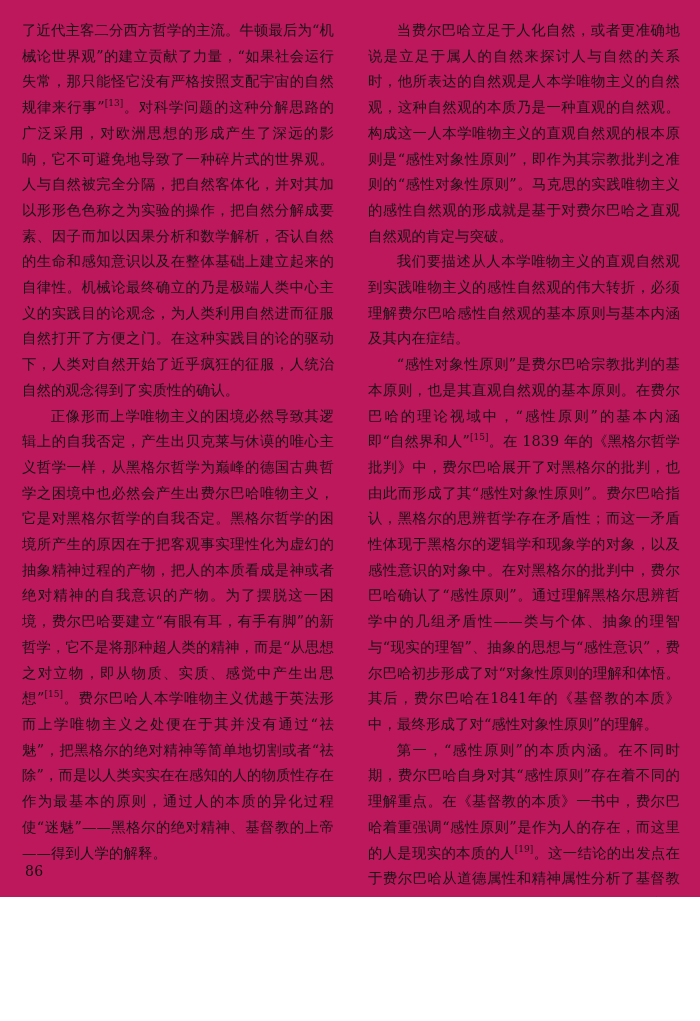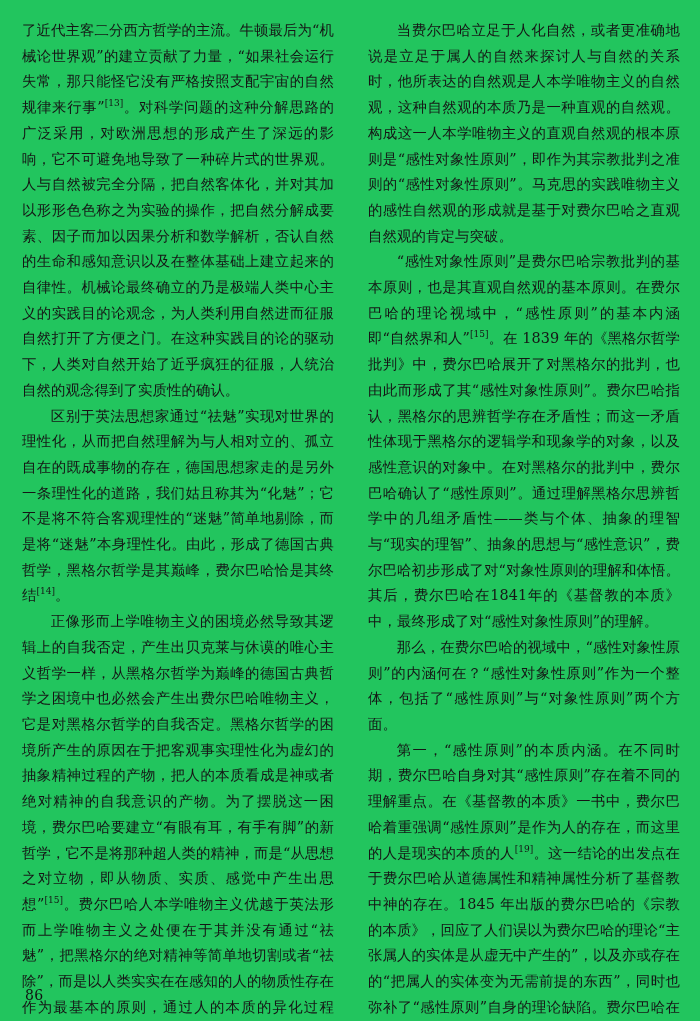--- a/index.html
+++ b/index.html
@@ -7,22 +7,22 @@
     padding: 0;
     background: #ffffff;
   }
   body {
     font-family: "DejaVu Serif", "Liberation Serif", serif;
     color: #1a1a1a;
   }
   .page {
     position: relative;
     width: 700px;
-    height: 1021px;
-    background: #22c55e;
+    height: 897px;
+    background: #be185d;
     box-sizing: border-box;
     overflow: hidden;
   }
   .columns {
     position: absolute;
     top: 18px;
     left: 0;
     width: 700px;
     height: 960px;
     display: flex;
@@ -88,32 +88,31 @@
 <body>
 
 <div class="page">
 
   <div class="columns">
 
     <div class="col col-left">
       <p class="body-text cont">了近代主客二分西方哲学的主流。牛顿最后为“机械论世界观”的建立贡献了力量，“如果社会运行失常，那只能怪它没有严格按照支配宇宙的自然规律来行事”<sup class="ref">[13]</sup>。对科学问题的这种分解思路的广泛采用，对欧洲思想的形成产生了深远的影响，它不可避免地导致了一种碎片式的世界观。人与自然被完全分隔，把自然客体化，并对其加以形形色色称之为实验的操作，把自然分解成要素、因子而加以因果分析和数学解析，否认自然的生命和感知意识以及在整体基础上建立起来的自律性。机械论最终确立的乃是极端人类中心主义的实践目的论观念，为人类利用自然进而征服自然打开了方便之门。在这种实践目的论的驱动下，人类对自然开始了近乎疯狂的征服，人统治自然的观念得到了实质性的确认。</p>
 
 
-      <p class="body-text">区别于英法思想家通过“祛魅”实现对世界的理性化，从而把自然理解为与人相对立的、孤立自在的既成事物的存在，德国思想家走的是另外一条理性化的道路，我们姑且称其为“化魅”；它不是将不符合客观理性的“迷魅”简单地剔除，而是将“迷魅”本身理性化。由此，形成了德国古典哲学，黑格尔哲学是其巅峰，费尔巴哈恰是其终结<sup class="ref">[14]</sup>。</p>
 
       <p class="body-text">正像形而上学唯物主义的困境必然导致其逻辑上的自我否定，产生出贝克莱与休谟的唯心主义哲学一样，从黑格尔哲学为巅峰的德国古典哲学之困境中也必然会产生出费尔巴哈唯物主义，它是对黑格尔哲学的自我否定。黑格尔哲学的困境所产生的原因在于把客观事实理性化为虚幻的抽象精神过程的产物，把人的本质看成是神或者绝对精神的自我意识的产物。为了摆脱这一困境，费尔巴哈要建立“有眼有耳，有手有脚”的新哲学，它不是将那种超人类的精神，而是“从思想之对立物，即从物质、实质、感觉中产生出思想”<sup class="ref">[15]</sup>。费尔巴哈人本学唯物主义优越于英法形而上学唯物主义之处便在于其并没有通过“祛魅”，把黑格尔的绝对精神等简单地切割或者“祛除”，而是以人类实实在在感知的人的物质性存在作为最基本的原则，通过人的本质的异化过程使“迷魅”——黑格尔的绝对精神、基督教的上帝——得到人学的解释。</p>
     </div>
 
     <div class="col col-right">
       <p class="body-text">当费尔巴哈立足于人化自然，或者更准确地说是立足于属人的自然来探讨人与自然的关系时，他所表达的自然观是人本学唯物主义的自然观，这种自然观的本质乃是一种直观的自然观。构成这一人本学唯物主义的直观自然观的根本原则是“感性对象性原则”，即作为其宗教批判之准则的“感性对象性原则”。马克思的实践唯物主义的感性自然观的形成就是基于对费尔巴哈之直观自然观的肯定与突破。</p>
 
+      <p class="body-text">我们要描述从人本学唯物主义的直观自然观到实践唯物主义的感性自然观的伟大转折，必须理解费尔巴哈感性自然观的基本原则与基本内涵及其内在症结。</p>
 
       <p class="body-text">“感性对象性原则”是费尔巴哈宗教批判的基本原则，也是其直观自然观的基本原则。在费尔巴哈的理论视域中，“感性原则”的基本内涵即“自然界和人”<sup class="ref">[15]</sup>。在 1839 年的《黑格尔哲学批判》中，费尔巴哈展开了对黑格尔的批判，也由此而形成了其“感性对象性原则”。费尔巴哈指认，黑格尔的思辨哲学存在矛盾性；而这一矛盾性体现于黑格尔的逻辑学和现象学的对象，以及感性意识的对象中。在对黑格尔的批判中，费尔巴哈确认了“感性原则”。通过理解黑格尔思辨哲学中的几组矛盾性——类与个体、抽象的理智与“现实的理智”、抽象的思想与“感性意识”，费尔巴哈初步形成了对“对象性原则的理解和体悟。其后，费尔巴哈在1841年的《基督教的本质》中，最终形成了对“感性对象性原则”的理解。</p>
 
-      <p class="body-text">那么，在费尔巴哈的视域中，“感性对象性原则”的内涵何在？“感性对象性原则”作为一个整体，包括了“感性原则”与“对象性原则”两个方面。</p>
 
       <p class="body-text">第一，“感性原则”的本质内涵。在不同时期，费尔巴哈自身对其“感性原则”存在着不同的理解重点。在《基督教的本质》一书中，费尔巴哈着重强调“感性原则”是作为人的存在，而这里的人是现实的本质的人<sup class="ref">[19]</sup>。这一结论的出发点在于费尔巴哈从道德属性和精神属性分析了基督教中神的存在。1845 年出版的费尔巴哈的《宗教的本质》，回应了人们误以为费尔巴哈的理论“主张属人的实体是从虚无中产生的”，以及亦或存在的“把属人的实体变为无需前提的东西”，同时也弥补了“感性原则”自身的理论缺陷。费尔巴哈在这本《宗教的本质》中，他自认为这本书虽然分量不大但是内涵</p>
     </div>
 
   </div>
 
   <div class="page-number">86</div>
 
 </div>
 

